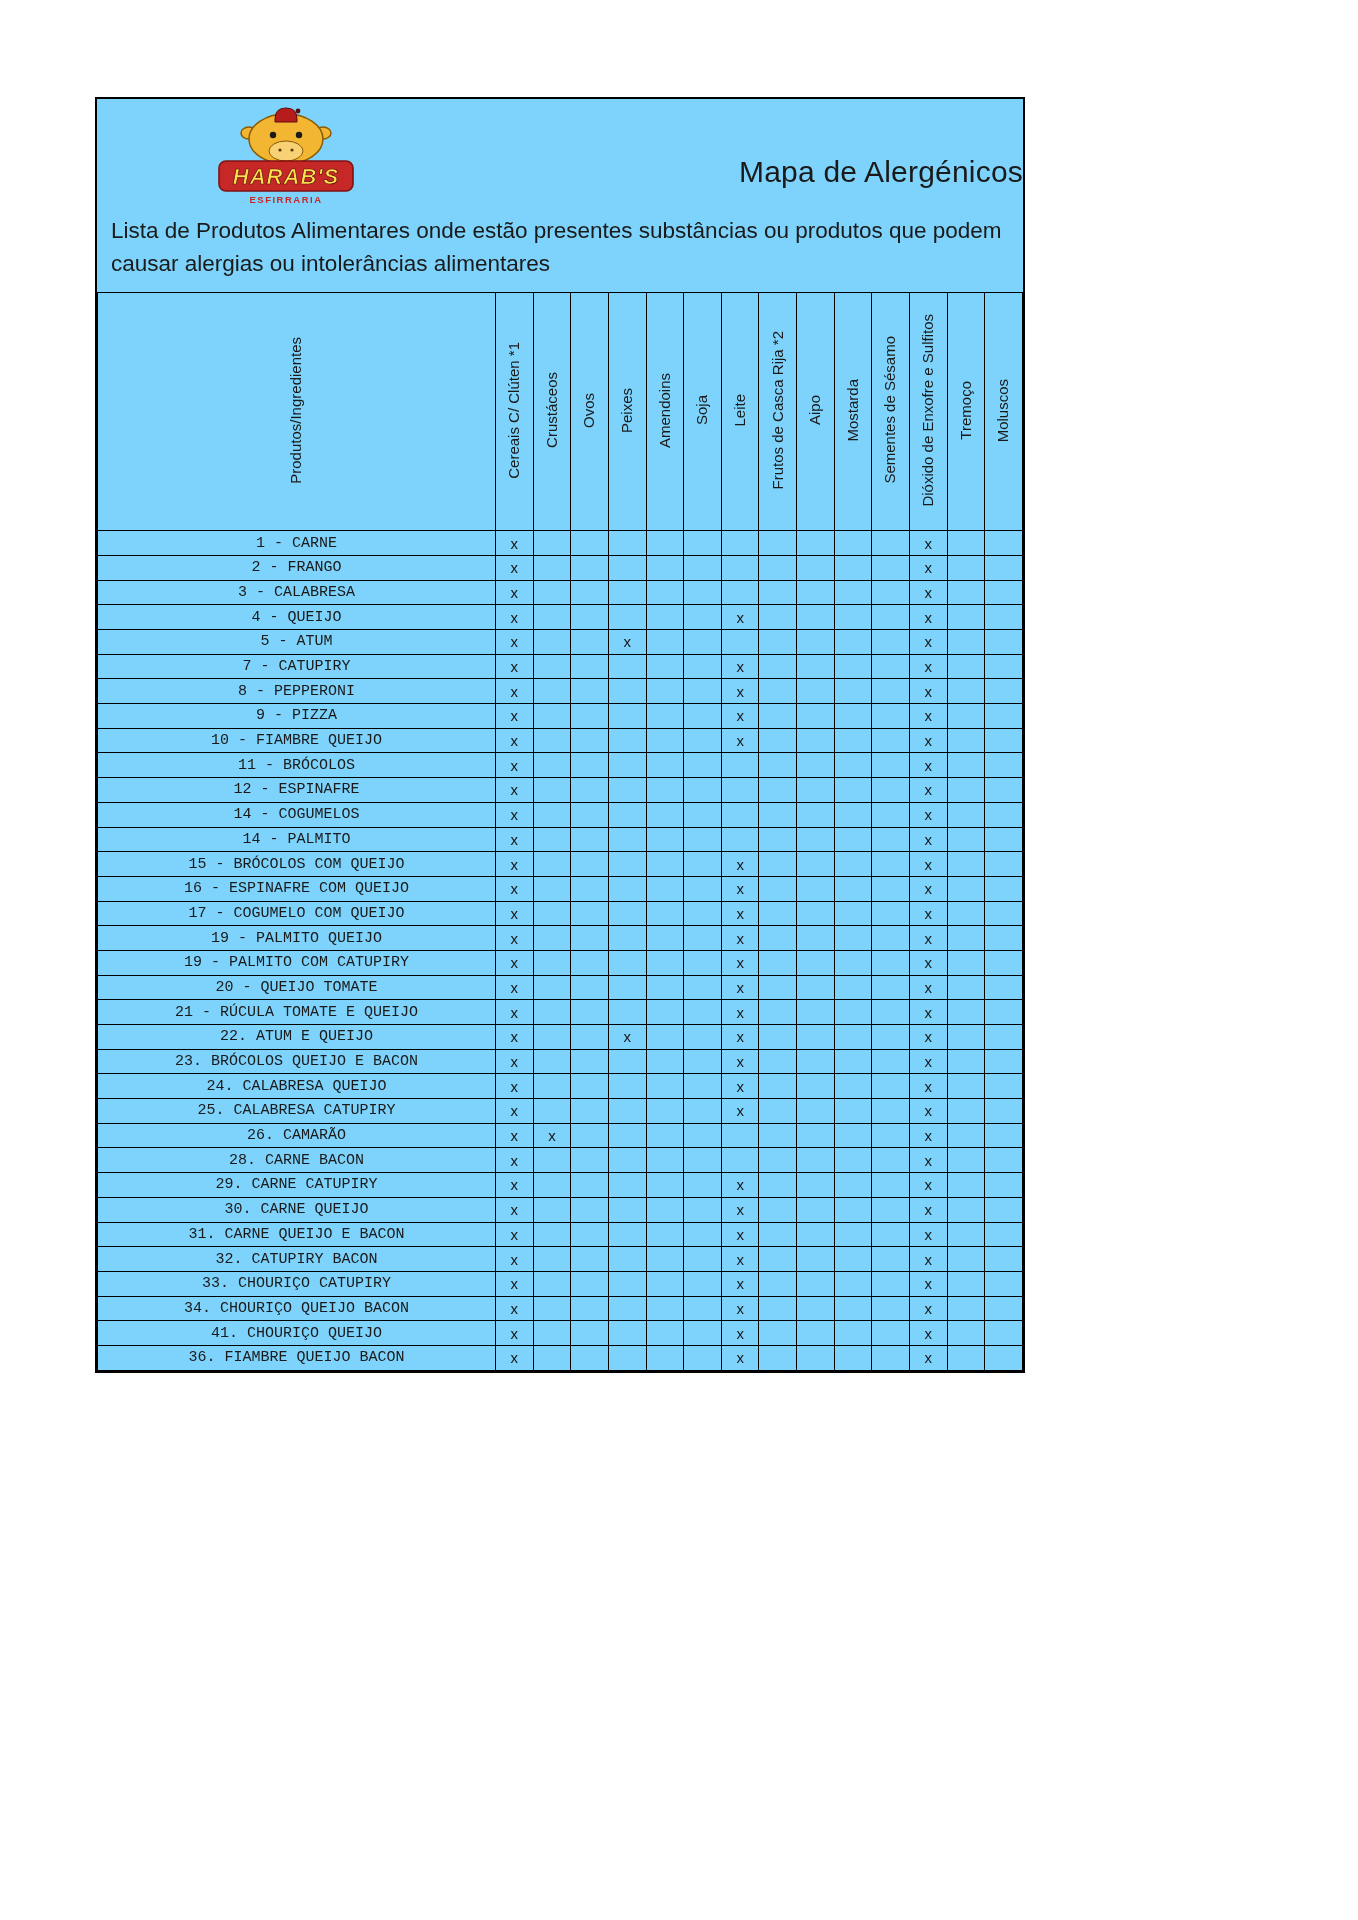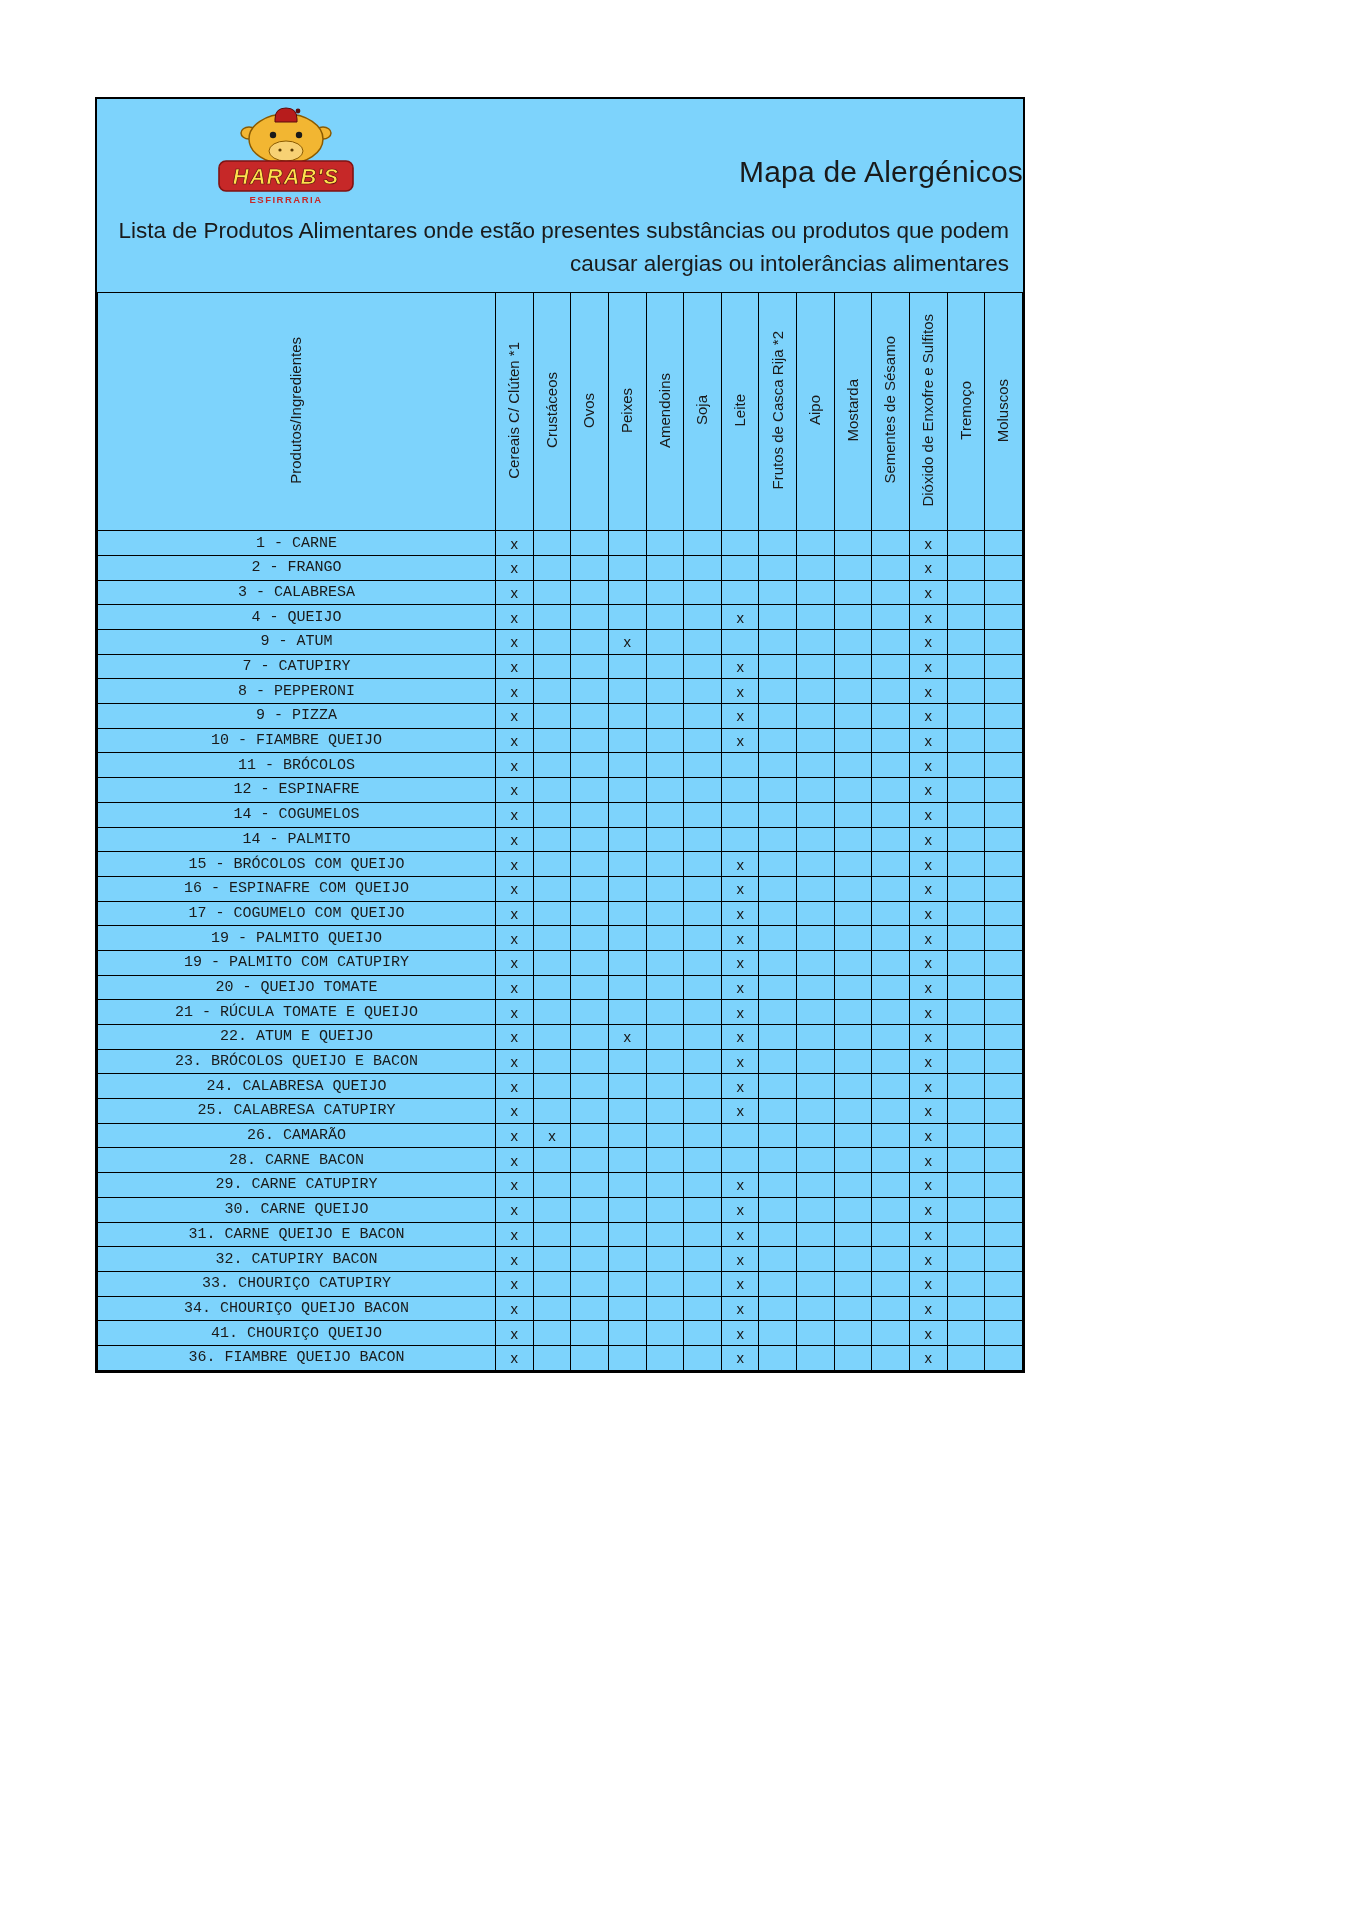--- a/index.html
+++ b/index.html
@@ -37,21 +37,21 @@
     right: 0;
     top: 36px;
     text-align: right;
     font-size: 30px;
     font-weight: 400;
     letter-spacing: 0.2px;
     margin-top: 20px;
   }
   .subtitle {
     padding: 4px 14px 12px 14px;
-    text-align: right;
+    text-align: left;
     font-size: 22.5px;
     line-height: 1.45;
   }
   table.allergen-table {
     width: 100%;
     border-collapse: collapse;
     table-layout: fixed;
   }
   table.allergen-table th,
   table.allergen-table td {
@@ -206,21 +206,21 @@
           <td>x</td>
           <td></td>
           <td></td>
           <td></td>
           <td></td>
           <td>x</td>
           <td></td>
           <td></td>
         </tr>
         <tr>
-          <td class="product-cell">9 - ATUM</td>
+          <td class="product-cell">5 - ATUM</td>
           <td>x</td>
           <td></td>
           <td></td>
           <td>x</td>
           <td></td>
           <td></td>
           <td></td>
           <td></td>
           <td></td>
           <td></td>

